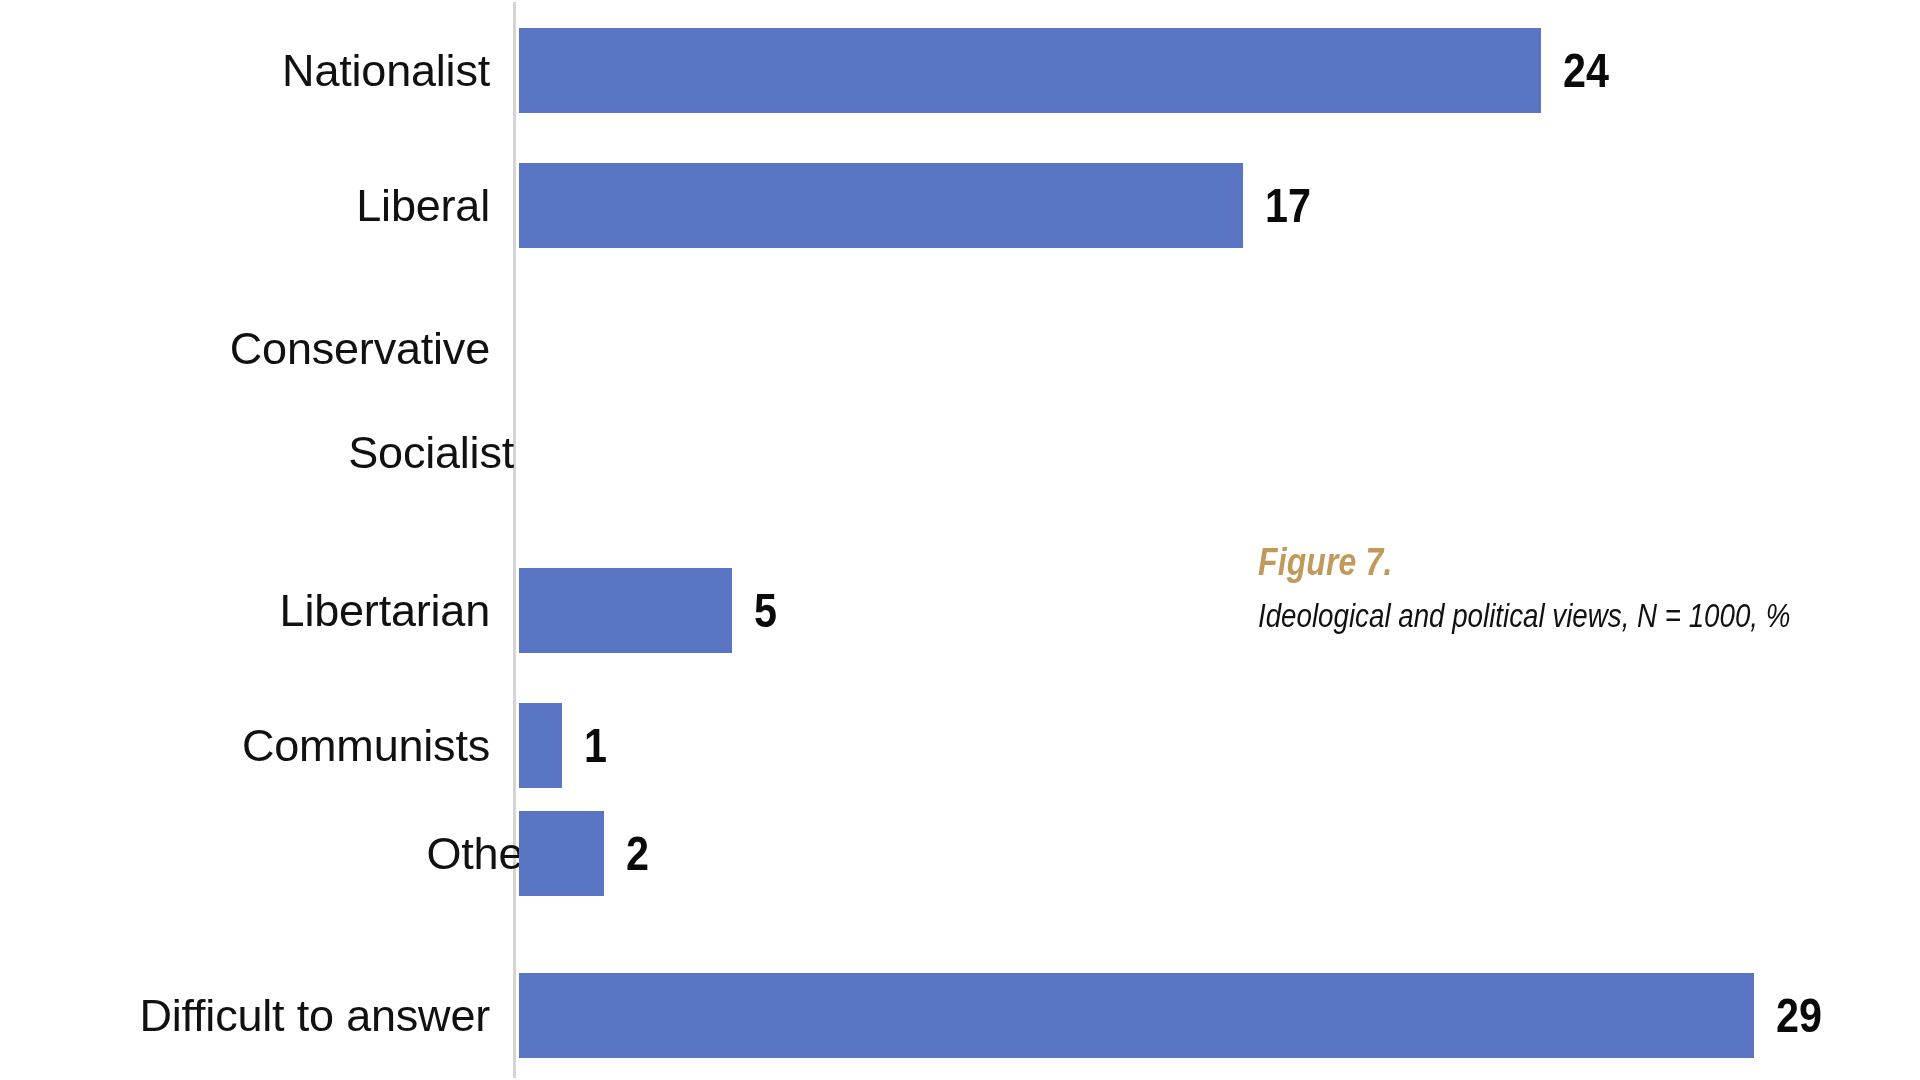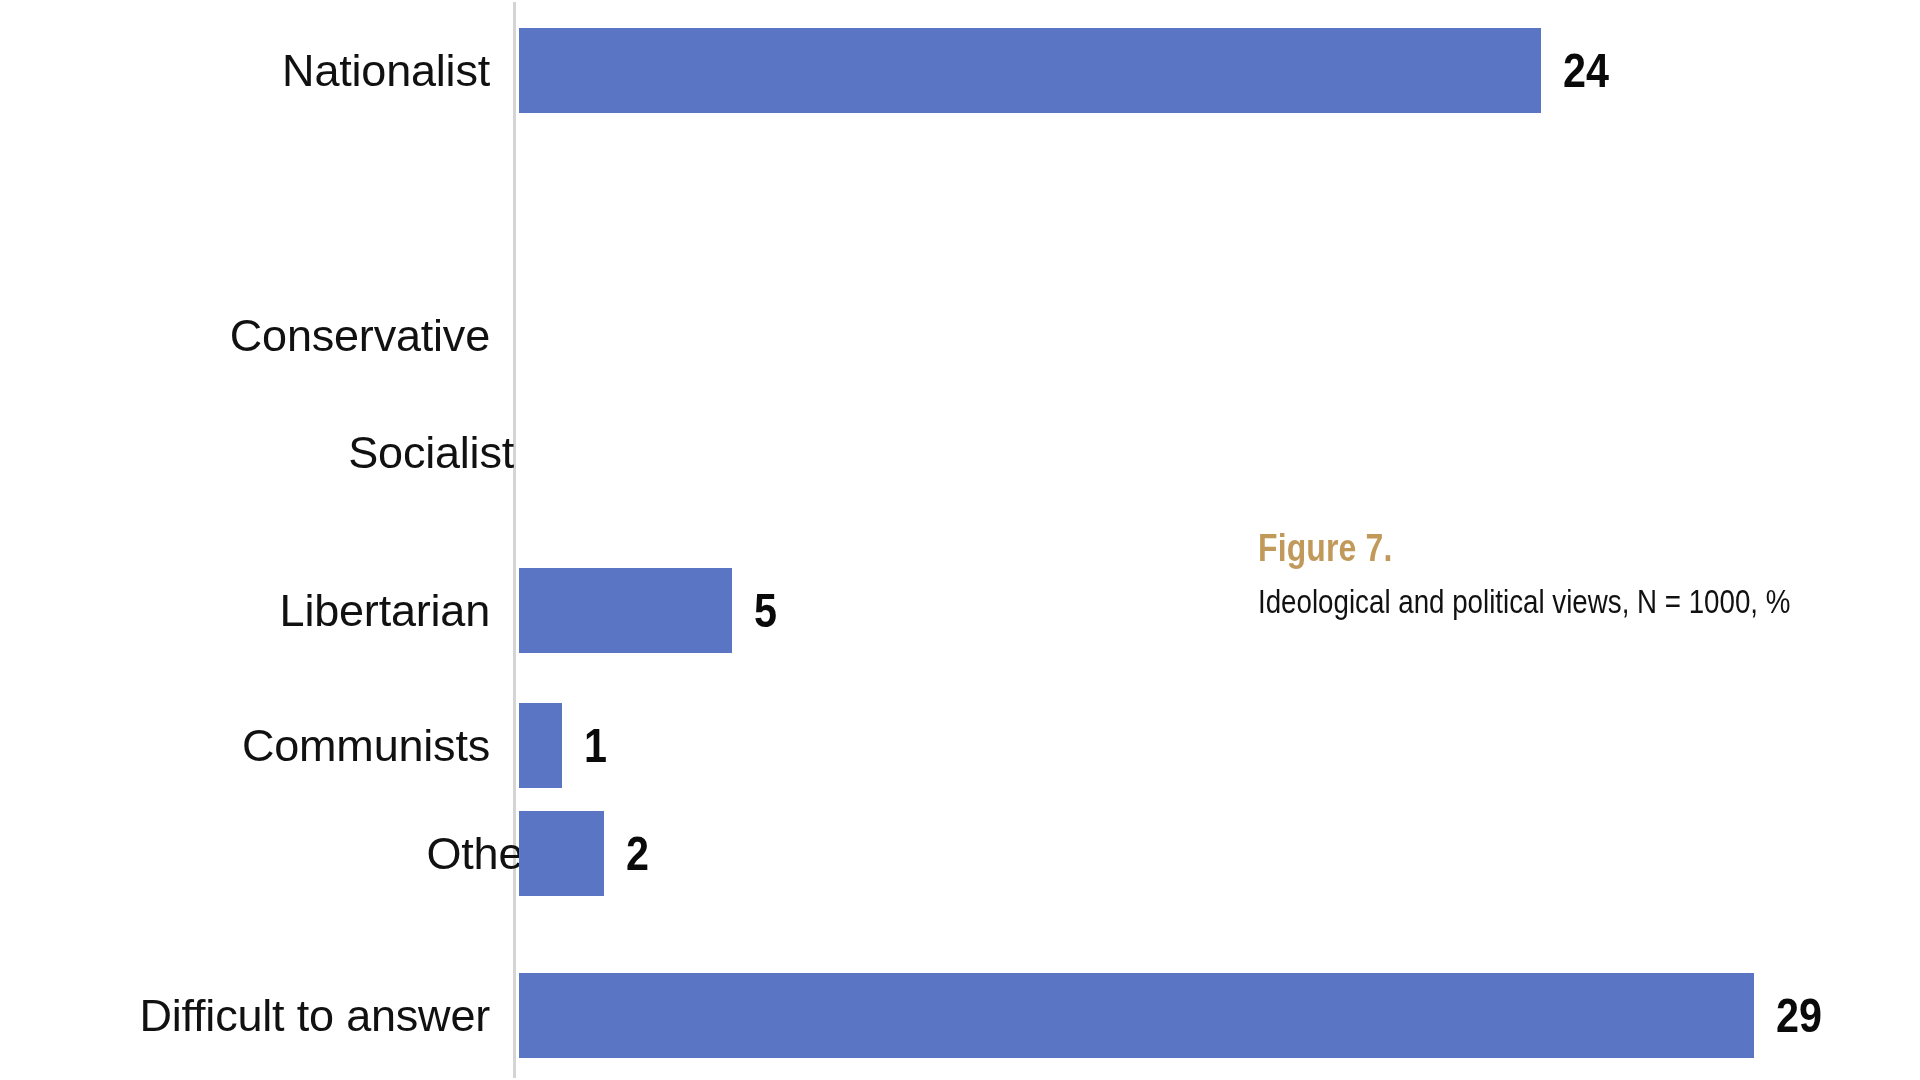--- a/index.html
+++ b/index.html
@@ -87,22 +87,23 @@
     color: #0a0a0a;
     white-space: nowrap;
     transform: scaleX(0.86);
     transform-origin: left center;
   }
 
   
   #caption-block {
     position: absolute;
     left: 1258px;
-    top: 526px;
+    top: 540px;
     width: 620px;
+    font-style: italic;
   }
 
   #caption-title {
     font-family: "Liberation Sans Narrow", "Liberation Sans", sans-serif;
     font-size: 38px;
     font-weight: 700;
     line-height: 44px;
     letter-spacing: 0.2px;
     white-space: nowrap;
     transform: scaleX(0.84);
@@ -130,22 +131,29 @@
     <div id="axis-line" style="background: rgb(212, 212, 212);"></div>
 
     <div class="bar-row" style="top:28px;">
       <div class="bar-label" style="color: rgb(17, 17, 17);">Nationalist</div>
       <div class="bar-track">
         <div class="bar-rect" style="width: 1022px; background: rgb(90, 117, 196);"></div>
         <div class="bar-value" style="left: 1044px; color: rgb(10, 10, 10);">24</div>
       </div>
     </div>
 
+    <div class="bar-row" style="top:163px;">
+      <div class="bar-label" style="color: rgb(17, 17, 17);">Liberal</div>
+      <div class="bar-track">
+        <div class="bar-rect" style="width: 724px; background: rgb(90, 117, 196);"></div>
+        <div class="bar-value" style="left: 746px; color: rgb(10, 10, 10);">17</div>
+      </div>
+    </div>
 
-    <div class="bar-row" style="top:293px;">
+    <div class="bar-row" style="top:306px;">
       <div class="bar-label" style="color: rgb(17, 17, 17);">Conservative</div>
     </div>
 
     <div class="bar-row" style="top:410px;padding-left:24px;">
       <div class="bar-label" style="color: rgb(17, 17, 17);">Socialist</div>
     </div>
 
     <div class="bar-row" style="top:568px;">
       <div class="bar-label" style="color: rgb(17, 17, 17);">Libertarian</div>
       <div class="bar-track">

